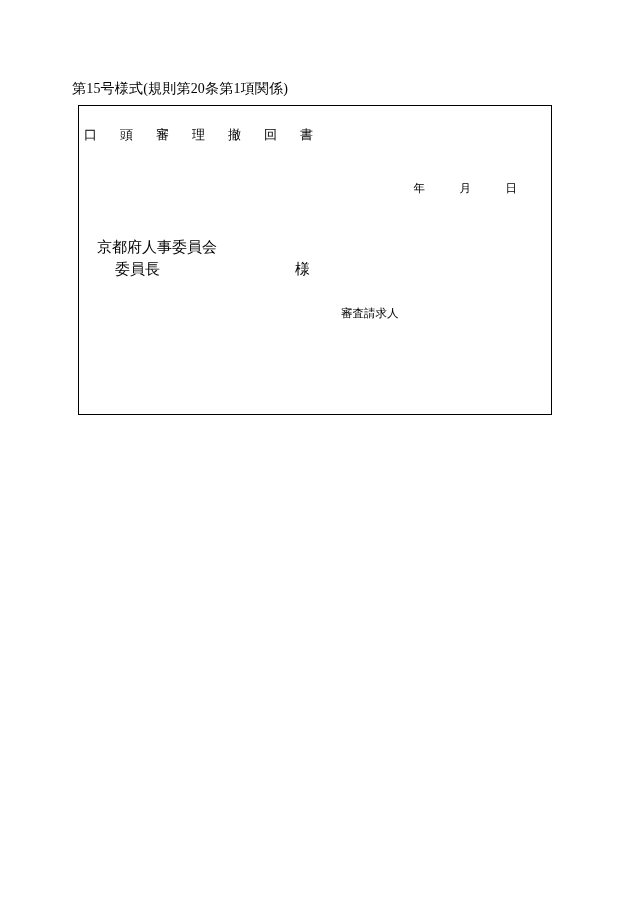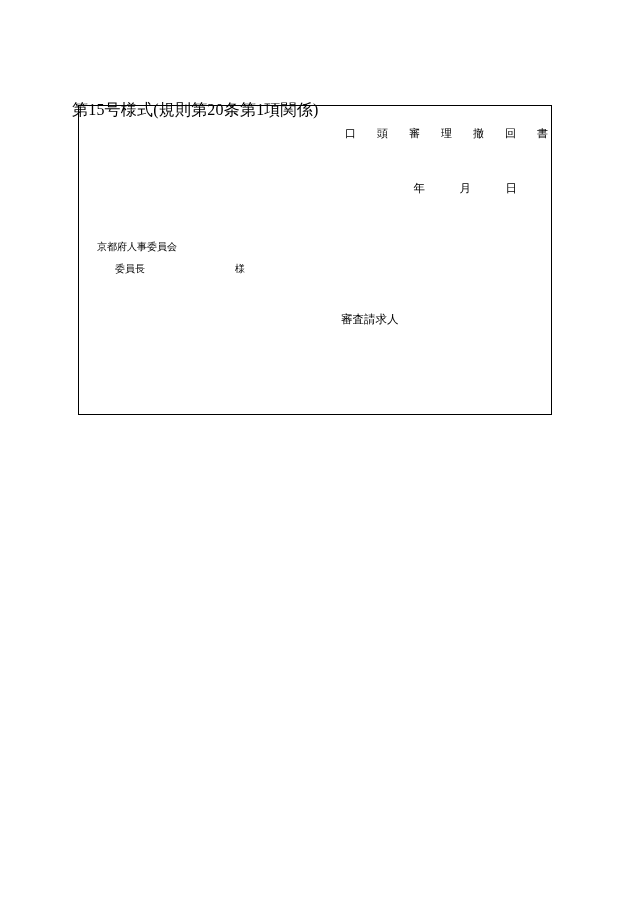--- a/index.html
+++ b/index.html
@@ -18,67 +18,67 @@
   .page {
     position: absolute;
     left: 0;
     top: 0;
     width: 630px;
     height: 915px;
   }
   .form-number {
     position: absolute;
     left: 72px;
-    top: 100px;
-    font-size: 16px;
+    top: 80px;
+    font-size: 14px;
     letter-spacing: 0.2px;
     white-space: nowrap;
   }
   .form-box {
     position: absolute;
     left: 78px;
     top: 105px;
     width: 474px;
     height: 310px;
     border: 1px solid #000000;
     box-sizing: border-box;
   }
   .doc-title {
     position: absolute;
     left: 0;
     top: 20px;
     width: 474px;
-    text-align: right;
-    font-size: 11px;
+    text-align: left;
+    font-size: 13px;
     letter-spacing: 5px;
     text-indent: 5px;
   }
   .date-line {
     position: absolute;
     right: 34px;
     top: 75px;
     font-size: 11.5px;
     white-space: pre;
   }
   .addressee {
     position: absolute;
     left: 18px;
     top: 130px;
-    font-size: 10px;
+    font-size: 15px;
     line-height: 22px;
   }
   .addressee .line2 {
     padding-left: 18px;
     white-space: pre;
     font-family: Liberation Serif, serif;
   }
   .applicant {
     position: absolute;
     left: 262px;
-    top: 206px;
+    top: 200px;
     font-size: 11.5px;
     white-space: pre;
   }
   .body-text {
     position: absolute;
     left: 12px;
     top: 250px;
     width: 452px;
     font-size: 11.5px;
     line-height: 20px;

